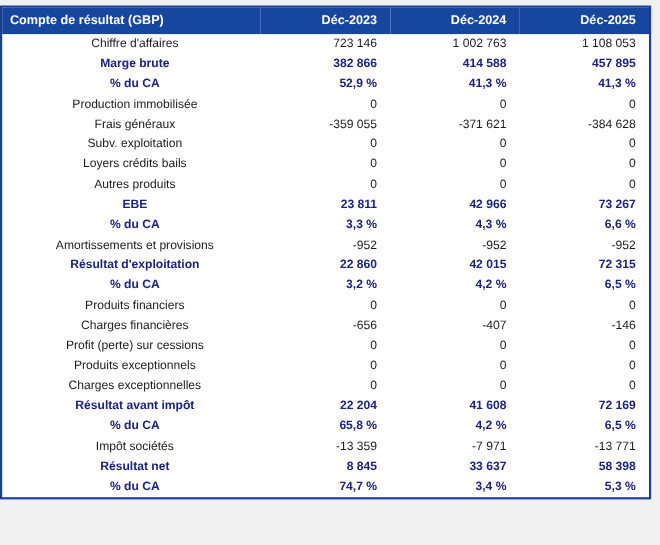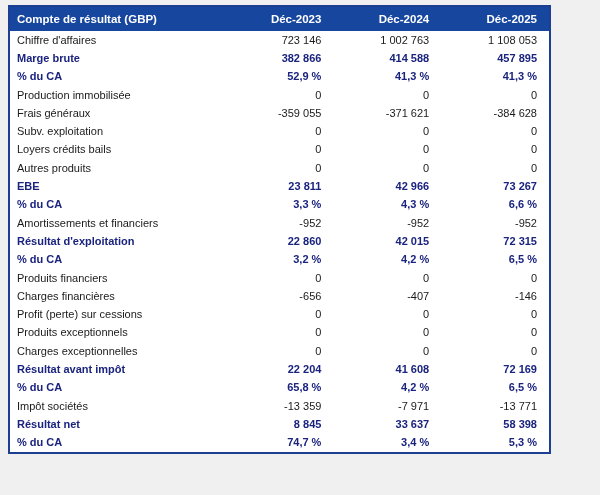--- a/index.html
+++ b/index.html
@@ -7,23 +7,23 @@
     margin: 0;
     padding: 0;
     width: 600px;
     height: 495px;
     background: var(--page-bg, #F0F0F0);
     font-family: "Liberation Sans", sans-serif;
     overflow: hidden;
   }
   .table-card {
     position: absolute;
-    left: 8px;
+    left: 0;
     top: 5px;
-    width: 543px;
+    width: 592px;
     border: 2px solid var(--border-color, #1C3F94);
     background: #FFFFFF;
   }
   table {
     width: 100%;
     border-collapse: collapse;
     table-layout: fixed;
   }
   col.c-label { width: 40%; }
   col.c-num   { width: 20%; }
@@ -39,21 +39,21 @@
   th.label { text-align: left; padding-left: 7px; }
   .num     { text-align: right; padding-right: 12px; }
   tbody td {
     height: 18.3px;
     font-size: 11px;
     color: var(--body-fg, #1A1A1A);
     vertical-align: middle;
     white-space: nowrap;
     line-height: 1;
   }
-  td.label { padding-left: 7px; }
+  td.label { padding-left: 7px; text-align: center; }
   tr.bold td {
     color: var(--bold-fg, #1A237E);
     font-weight: 700;
     margin-top: 16px;
   }
 </style>
 </head>
 <body>
 
 <div class="table-card">
@@ -127,21 +127,21 @@
           <td class="num">42 966</td>
           <td class="num">73 267</td>
         </tr>
         <tr class="bold">
           <td class="label">% du CA</td>
           <td class="num">3,3 %</td>
           <td class="num">4,3 %</td>
           <td class="num">6,6 %</td>
         </tr>
         <tr>
-          <td class="label">Amortissements et financiers</td>
+          <td class="label">Amortissements et provisions</td>
           <td class="num">-952</td>
           <td class="num">-952</td>
           <td class="num">-952</td>
         </tr>
         <tr class="bold">
           <td class="label">Résultat d'exploitation</td>
           <td class="num">22 860</td>
           <td class="num">42 015</td>
           <td class="num">72 315</td>
         </tr>

